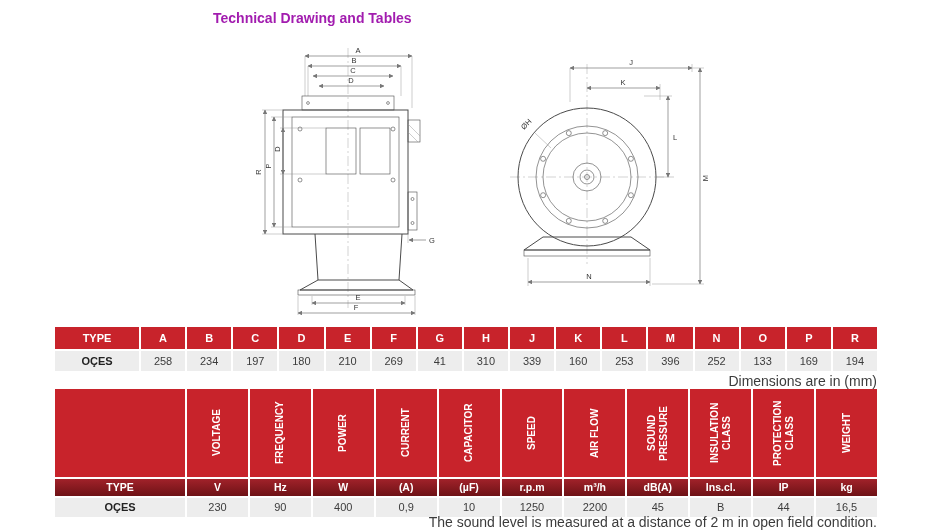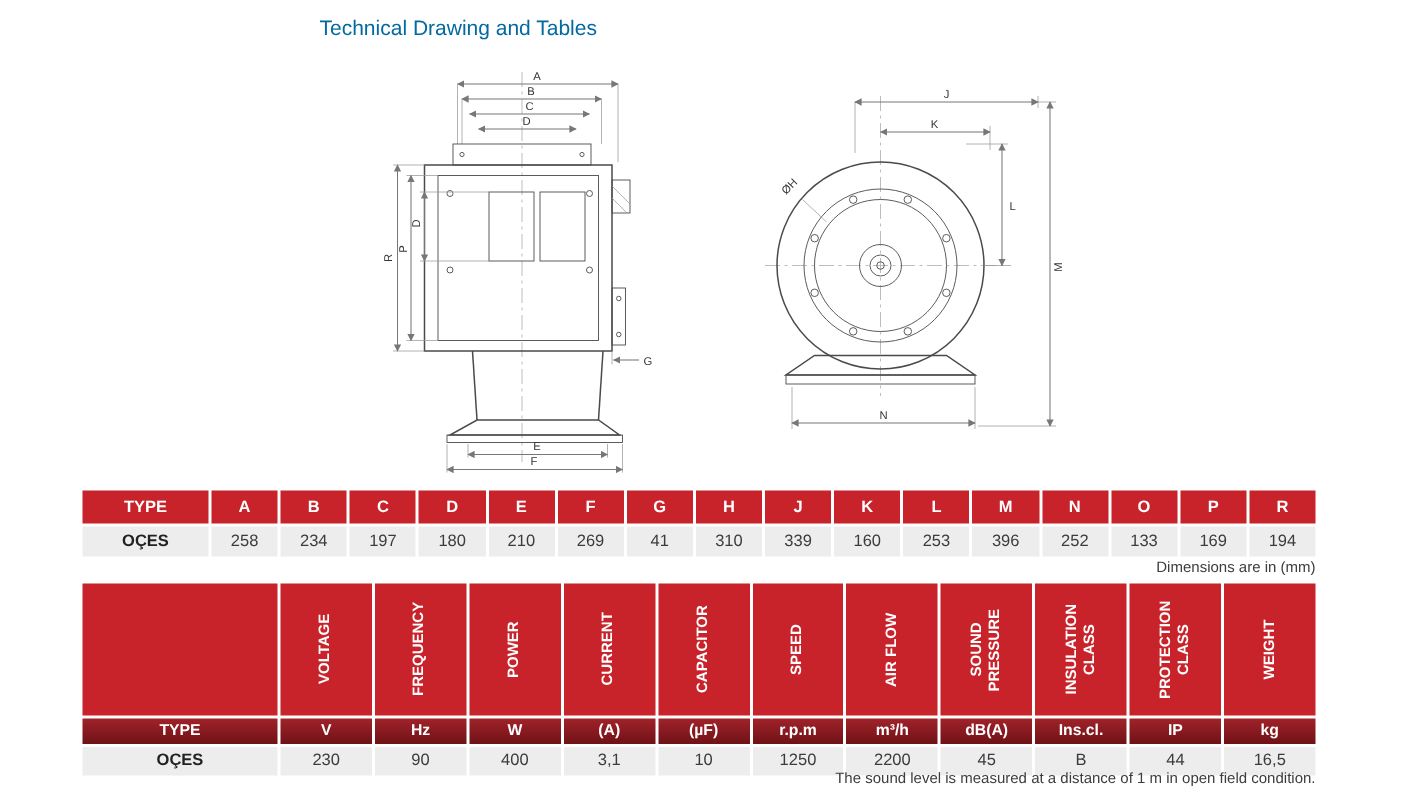--- a/index.html
+++ b/index.html
@@ -3,41 +3,41 @@
 <meta charset="utf-8">
 <style>
   *{box-sizing:border-box;margin:0;padding:0}
   html,body{background:#fff}
   body{
     width:950px;height:530px;position:relative;overflow:hidden;
     font-family:"Liberation Sans",sans-serif;
   }
   .page-title{
     position:absolute;left:213px;top:10px;
-    font-size:14px;font-weight:normal;color:#0369a1;
+    font-size:14px;font-weight:bold;color:#a21caf;
   }
   .drawing-wrap{position:absolute;left:240px;top:44px;width:480px;height:278px}
   svg .o{fill:none;stroke:#4a4a4a;stroke-width:1}
   svg .thin{stroke-width:0.6}
   svg .dim{stroke:#777;stroke-width:0.7;marker-start:url(#arr);marker-end:url(#arr)}
   svg .dim1{stroke:#777;stroke-width:0.7;marker-end:url(#arr)}
   svg .ext{stroke:#9a9a9a;stroke-width:0.5}
   svg .cl{stroke:#b5b5b5;stroke-width:0.6;stroke-dasharray:10 3 2 3}
   svg text{font-family:"Liberation Sans",sans-serif;font-size:7.5px;fill:#333}
 
   
   .dim-table{position:absolute;left:55px;top:327px;width:822px}
   .dt-row{display:flex;gap:2px;margin-bottom:2px}
   .dt-cell{flex:1;text-align:center;font-size:11px;overflow:hidden}
   .dt-head .dt-cell{background:#c8232b;color:#fff;font-weight:bold;height:22px;line-height:22px}
   .dt-data .dt-cell{background:#ededed;color:#3c3c3c;height:20px;line-height:20px}
   .dt-type{flex:0 0 84px}
   .dt-data .dt-type{font-weight:bold;color:#222}
 
-  .note{position:absolute;right:73px;font-size:10px;color:#3c3c3c}
+  .note{position:absolute;right:73px;font-size:14px;color:#3c3c3c}
   .note-dims{top:373px}
   .note-sound{top:514px}
 
   
   .spec-table{position:absolute;left:55px;top:389px;width:822px}
   .st-row{display:flex;gap:2px;margin-bottom:2px}
   .st-cell{flex:1;text-align:center;overflow:hidden}
   .st-type{flex:0 0 130px}
   .st-head .st-cell{background:#c8232b;height:88px;display:flex;align-items:flex-end;justify-content:center;padding-bottom:7px}
   .vtext{
@@ -281,24 +281,24 @@
     <div class="st-cell">dB(A)</div>
     <div class="st-cell">Ins.cl.</div>
     <div class="st-cell">IP</div>
     <div class="st-cell">kg</div>
   </div>
   <div class="st-row st-data">
     <div class="st-cell st-type">OÇES</div>
     <div class="st-cell">230</div>
     <div class="st-cell">90</div>
     <div class="st-cell">400</div>
-    <div class="st-cell">3,1</div>
+    <div class="st-cell">0,9</div>
     <div class="st-cell">10</div>
     <div class="st-cell">1250</div>
     <div class="st-cell">2200</div>
     <div class="st-cell">45</div>
     <div class="st-cell">B</div>
     <div class="st-cell">44</div>
     <div class="st-cell">16,5</div>
   </div>
 </div>
 
-<div class="note note-sound">The sound level is measured at a distance of 1 m in open field condition.</div>
+<div class="note note-sound">The sound level is measured at a distance of 2 m in open field condition.</div>
 
 </body></html>

